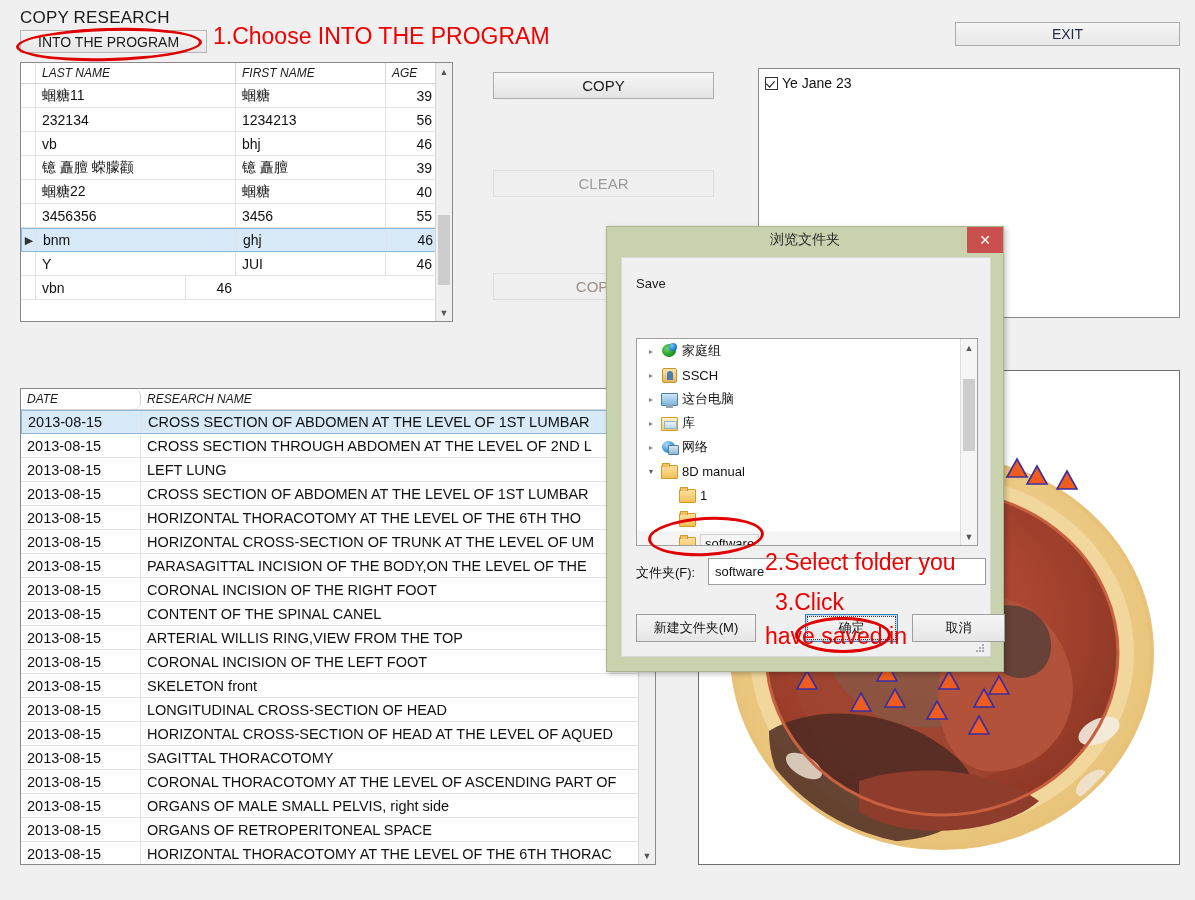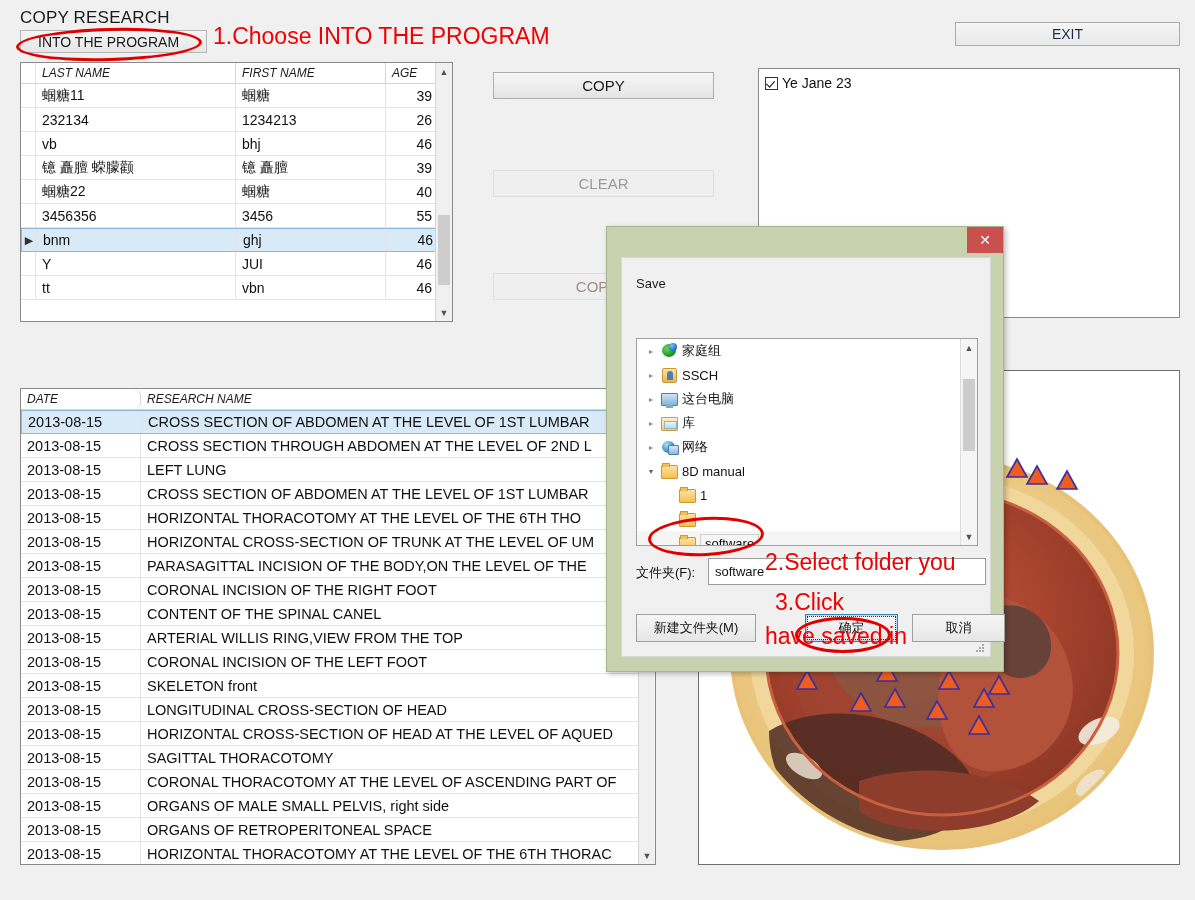--- a/index.html
+++ b/index.html
@@ -271,21 +271,21 @@
       <div class="grid-row">
         <div class="rowmark"></div>
         <div class="cell c-last">蝈糖11</div>
         <div class="cell c-first">蝈糖</div>
         <div class="cell c-age num">39</div>
       </div>
       <div class="grid-row">
         <div class="rowmark"></div>
         <div class="cell c-last">232134</div>
         <div class="cell c-first">1234213</div>
-        <div class="cell c-age num">26</div>
+        <div class="cell c-age num">56</div>
       </div>
       <div class="grid-row">
         <div class="rowmark"></div>
         <div class="cell c-last">vb</div>
         <div class="cell c-first">bhj</div>
         <div class="cell c-age num">46</div>
       </div>
       <div class="grid-row">
         <div class="rowmark"></div>
         <div class="cell c-last">  镱 矗膻 蝾朦颧</div>
@@ -311,21 +311,20 @@
         <div class="cell c-age num">46</div>
       </div>
       <div class="grid-row">
         <div class="rowmark"></div>
         <div class="cell c-last">Y</div>
         <div class="cell c-first">JUI</div>
         <div class="cell c-age num">46</div>
       </div>
       <div class="grid-row">
         <div class="rowmark"></div>
-        <div class="cell c-last">tt</div>
         <div class="cell c-first">vbn</div>
         <div class="cell c-age num">46</div>
       </div>
     </div>
   <div class="vsb">
     <div class="arr">▲</div>
     <div class="thumb" style="top:152px;height:70px;"></div>
     <div class="arr bot">▼</div>
   </div>
 </div>
@@ -497,20 +496,21 @@
     <g fill="#ffe800" stroke="#b9a800" stroke-width="1">
       <circle cx="118" cy="130" r="9"></circle>
       <circle cx="164" cy="127" r="9"></circle>
       <circle cx="57" cy="283" r="9"></circle>
       <circle cx="228" cy="280" r="9"></circle>
     </g>
   </svg>
 </div>
 
 <div class="abs" id="browse-dialog">
+  <div id="dlg-title">浏览文件夹</div>
   <div id="dlg-close">✕</div>
 
   <div id="dlg-body">
     <div id="dlg-save-label">Save</div>
 
     <div id="folder-tree">
       <div id="tree-rows">
           <div class="tree-row" style="padding-left: 6px;">
             <span class="tw">▸</span>
             <span class="ticon">

